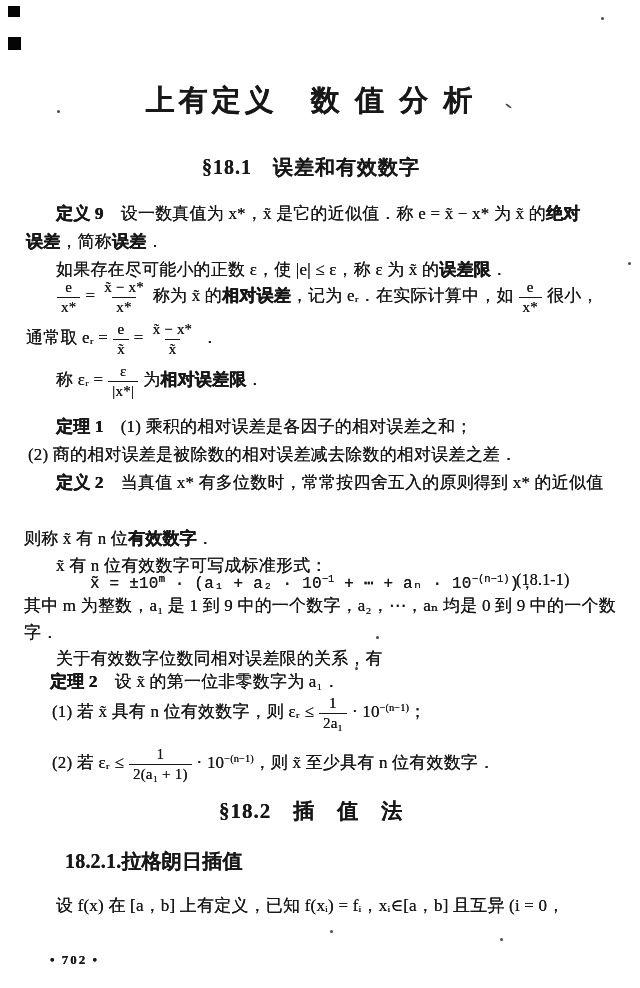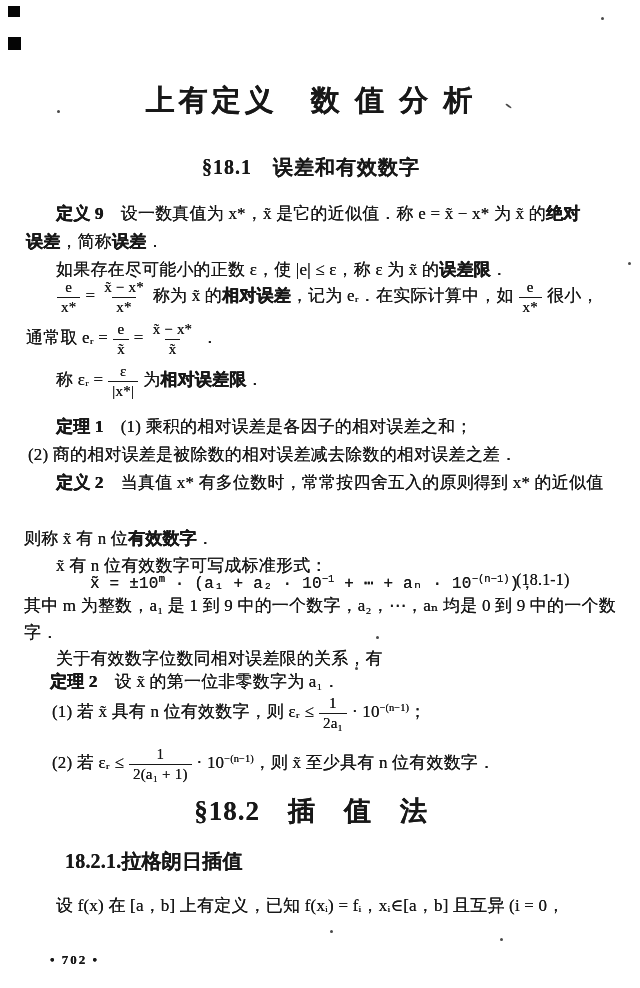--- a/index.html
+++ b/index.html
@@ -123,21 +123,21 @@
         <span class="den">2a₁</span>
       </span><span>· 10</span><span class="sup">−(n−1)</span><span>；</span>
   </div>
   <div class="line fracline" style="top:735px;left:52px;line-height:48px;">
     <span>(2) 若 εᵣ ≤</span><span class="frac">
         <span class="num">1</span>
         <span class="den">2(a₁ + 1)</span>
       </span><span>· 10</span><span class="sup">−(n−1)</span><span>，则 x̃ 至少具有 n 位有效数字．</span>
   </div>
 
-  <div class="line centered h2" style="top:800px;font-size:27px;">§18.2　插　值　法</div>
+  <div class="line centered h2" style="top:800px;font-size:21px;">§18.2　插　值　法</div>
   <div class="line h3" style="top:850px;left:22px;margin-left:43px;">18.2.1.拉格朗日插值</div>
 
   <div class="line" style="top:896px;left:56px;">
     <span>设 f(x) 在 [a，b] 上有定义，已知 f(xᵢ) = fᵢ，xᵢ∈[a，b] 且互异 (i = 0，</span>
   </div>
 
   <div class="line pageno" style="top:952px;left:50px;">• 702 •</div>
 
 </div>
 

